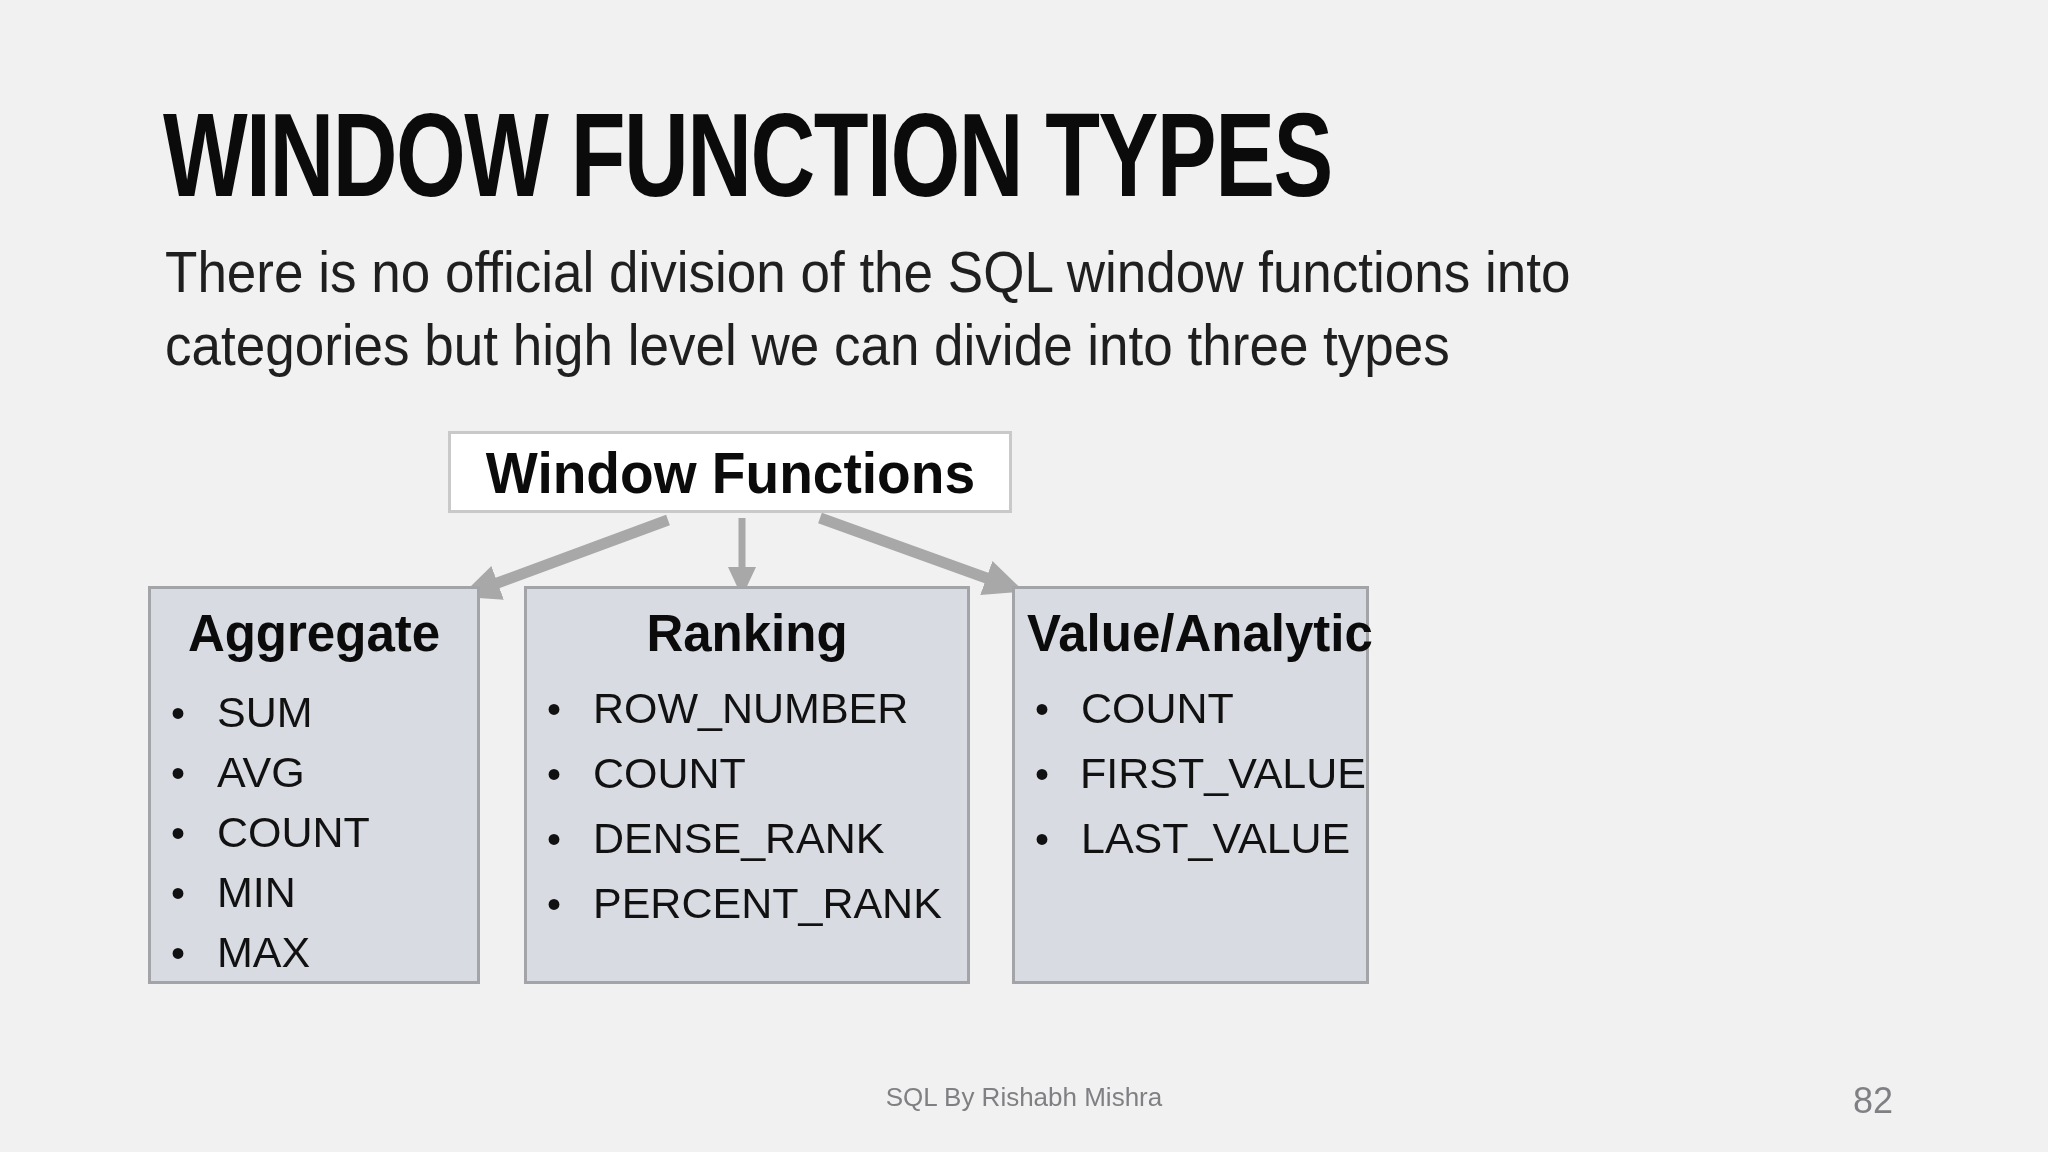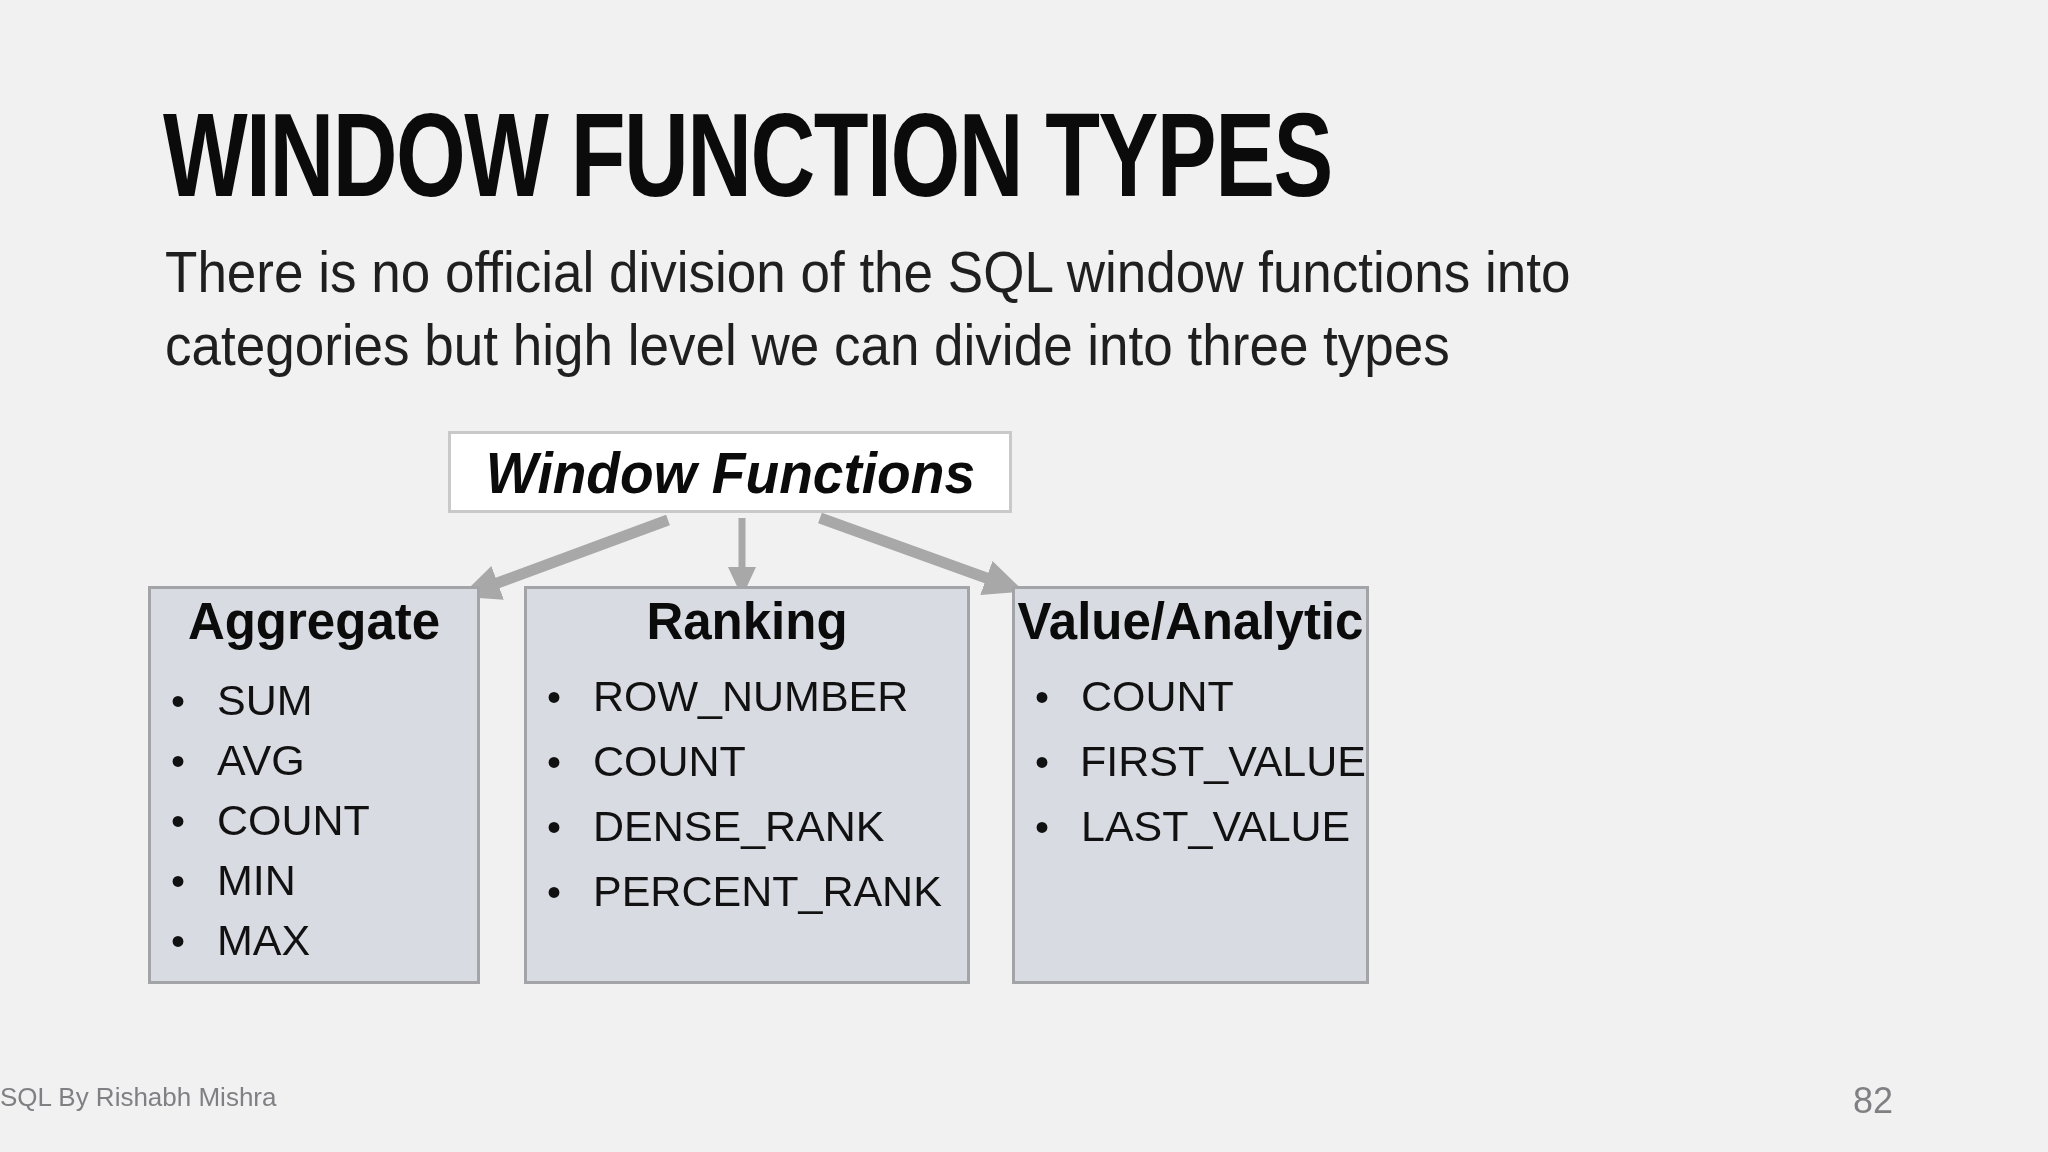--- a/index.html
+++ b/index.html
@@ -29,53 +29,53 @@
   .subtitle{
     position:absolute;left:165px;top:236px;color:var(--subtitle-text);
     font-size:57px;line-height:73px;font-weight:400;
     transform:scaleX(0.93);transform-origin:left top;white-space:nowrap;
   }
   .root-box{
     position:absolute;left:448px;top:431px;width:564px;height:82px;
     background:var(--root-box-fill);
     border:3px solid var(--root-box-border);
     box-sizing:border-box;
-    display:flex;align-items:center;justify-content:center;font-style:italic;
+    display:flex;align-items:center;justify-content:center;
   }
   .root-box .label{
     font-size:58px;font-weight:700;color:#0b0b0b;white-space:nowrap;
     transform:scaleX(0.95);transform-origin:center;
   }
   svg.arrows{position:absolute;left:0;top:0;pointer-events:none;}
   .cat{
     position:absolute;box-sizing:border-box;
     background:var(--category-box-fill);
     border:3px solid var(--category-box-border);
     top:586px;height:398px;
   }
   .cat.c0{left:148px;width:332px;}
   .cat.c1{left:524px;width:446px;}
   .cat.c2{left:1012px;width:357px;}
   .cat h2{
-    margin:0;padding-top:5px;text-align:center;
+    margin:12px;padding-top:5px;text-align:center;
     font-size:51px;line-height:56px;font-weight:700;color:#0b0b0b;
   }
   .cat ul{
     list-style:none;margin:14px 0 0 0;padding:0 0 0 20px;
   }
   .cat.c0 ul{margin-top:20px;}
   .cat li{
     display:flex;align-items:center;height:65px;
     font-size:43px;color:var(--text);white-space:nowrap;
   }
   .cat.c0 li{height:60px;}
   .bullet{display:inline-block;width:46px;}
   .bullet::before{content:"\2022";font-size:40px;color:var(--text);}
   .footer-credit{
-    position:absolute;left:0;top:1082px;width:100%;
+    position:absolute;left:0;top:1082px;width:100%;text-align:center;
     font-size:26px;color:var(--footer-text);
   }
   .page-number{
     position:absolute;top:1080px;right:155px;
     font-size:36px;color:var(--footer-text);
   }
 </style>
 </head>
 <body>
 

